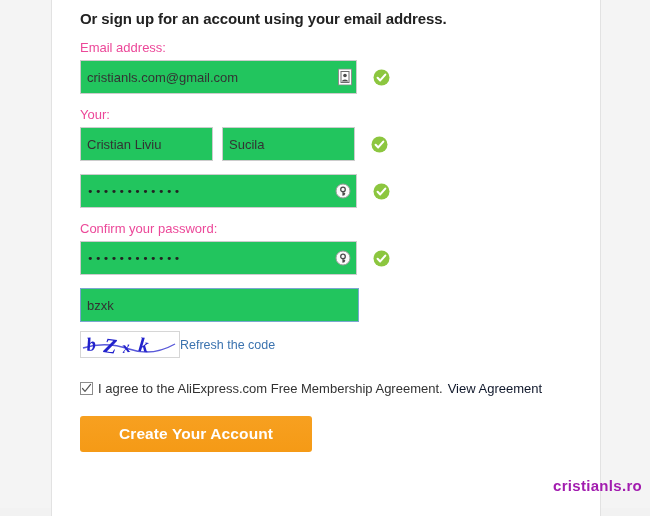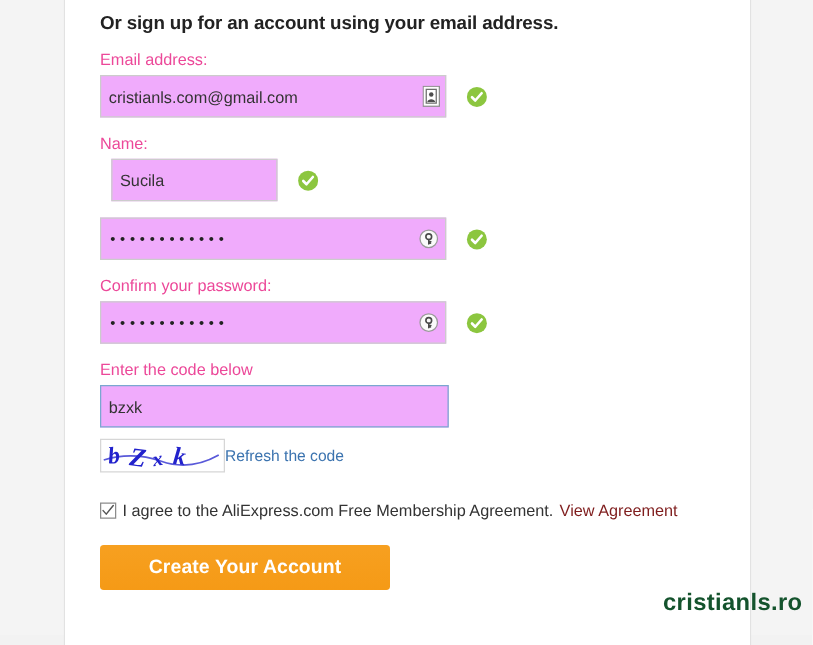--- a/index.html
+++ b/index.html
@@ -59,21 +59,21 @@
   .row {
     display: flex;
     align-items: center;
   }
 
   .txt {
     box-sizing: border-box;
     height: 28px;
     border: 1px solid #ccccccc0;
     border-color: #cccccc;
-    background: #f0abfc;
+    background: #22c55e;
     font-family: "Liberation Sans", sans-serif;
     font-size: 13px;
     color: #333333;
     padding: 16px 6px;
     outline: none;
   }
   .txt.wide { width: 277px; }
   .txt.half { width: 133px; }
   .txt.captcha-input {
     width: 279px;
@@ -153,21 +153,21 @@
     height: 13px;
     box-sizing: border-box;
     border: 1px solid #8c8c8c;
     background: #fff;
     position: relative;
     margin-right: 5px;
     flex: 0 0 auto;
   }
   .cbox svg { position: absolute; left: 0; top: 0; }
   .agree-link {
-    color: #7f1d1d;
+    color: #0f172a;
     text-decoration: none;
     margin-left: 5px;
     cursor: pointer;
   }
 
   .submit-btn {
     margin-top: 20px;
     display: block;
     width: 232px;
     height: 36px;
@@ -180,23 +180,23 @@
     font-size: 15.5px;
     font-weight: bold;
     cursor: pointer;
     letter-spacing: 0.1px;
   }
 
   .watermark {
     position: absolute;
     right: 8px;
     bottom: 14px;
-    font-size: 19px;
+    font-size: 15px;
     font-weight: bold;
-    color: #14532d;
+    color: #a21caf;
     letter-spacing: 0.3px;
     user-select: none;
   }
 </style>
 </head>
 <body>
 
 <div class="page">
   <div class="panel">
     <div class="inner">
@@ -220,22 +220,23 @@
           <span class="ok">
             <svg width="17" height="17" viewBox="0 0 17 17">
               <circle cx="8.5" cy="8.5" r="8" fill="#8cc63f"></circle>
               <path d="M4.6 8.8 L7.2 11.4 L12.3 5.6" fill="none" stroke="#ffffff" stroke-width="2.1" stroke-linecap="round" stroke-linejoin="round"></path>
             </svg>
           </span>
         </div>
       </div>
 
       <div class="field-group">
-        <div class="field-label">Name:</div>
+        <div class="field-label">Your:</div>
         <div class="row">
+          <input class="txt half" type="text" value="Cristian Liviu" style="">
           <span class="gap"></span>
           <input class="txt half" type="text" value="Sucila" style="">
           <span class="ok">
             <svg width="17" height="17" viewBox="0 0 17 17">
               <circle cx="8.5" cy="8.5" r="8" fill="#8cc63f"></circle>
               <path d="M4.6 8.8 L7.2 11.4 L12.3 5.6" fill="none" stroke="#ffffff" stroke-width="2.1" stroke-linecap="round" stroke-linejoin="round"></path>
             </svg>
           </span>
         </div>
       </div>
@@ -277,21 +278,20 @@
           <span class="ok">
             <svg width="17" height="17" viewBox="0 0 17 17">
               <circle cx="8.5" cy="8.5" r="8" fill="#8cc63f"></circle>
               <path d="M4.6 8.8 L7.2 11.4 L12.3 5.6" fill="none" stroke="#ffffff" stroke-width="2.1" stroke-linecap="round" stroke-linejoin="round"></path>
             </svg>
           </span>
         </div>
       </div>
 
       <div class="field-group">
-        <div class="field-label">Enter the code below</div>
         <input class="txt captcha-input" type="text" value="bzxk" style="">
         <div class="captcha-row">
           <span class="captcha-img">
             <svg width="98" height="25" viewBox="0 0 98 25">
               <text x="6" y="19" font-family="'Liberation Serif', serif" font-size="19" font-weight="bold" font-style="italic" fill="#2222cc" transform="rotate(-6 6 19)">b</text>
               <text x="22" y="20" font-family="'Liberation Serif', serif" font-size="21" font-weight="bold" font-style="italic" fill="#2222cc" transform="rotate(8 22 20)">Z</text>
               <text x="42" y="21" font-family="'Liberation Serif', serif" font-size="16" font-weight="bold" font-style="italic" fill="#2222cc" transform="rotate(-10 42 21)">x</text>
               <text x="57" y="19" font-family="'Liberation Serif', serif" font-size="20" font-weight="bold" font-style="italic" fill="#2222cc" transform="rotate(6 57 19)">k</text>
               <path d="M2 16 Q25 9 48 17 T94 12" stroke="#2222cc" stroke-width="1.4" fill="none" opacity="0.75"></path>
             </svg>

